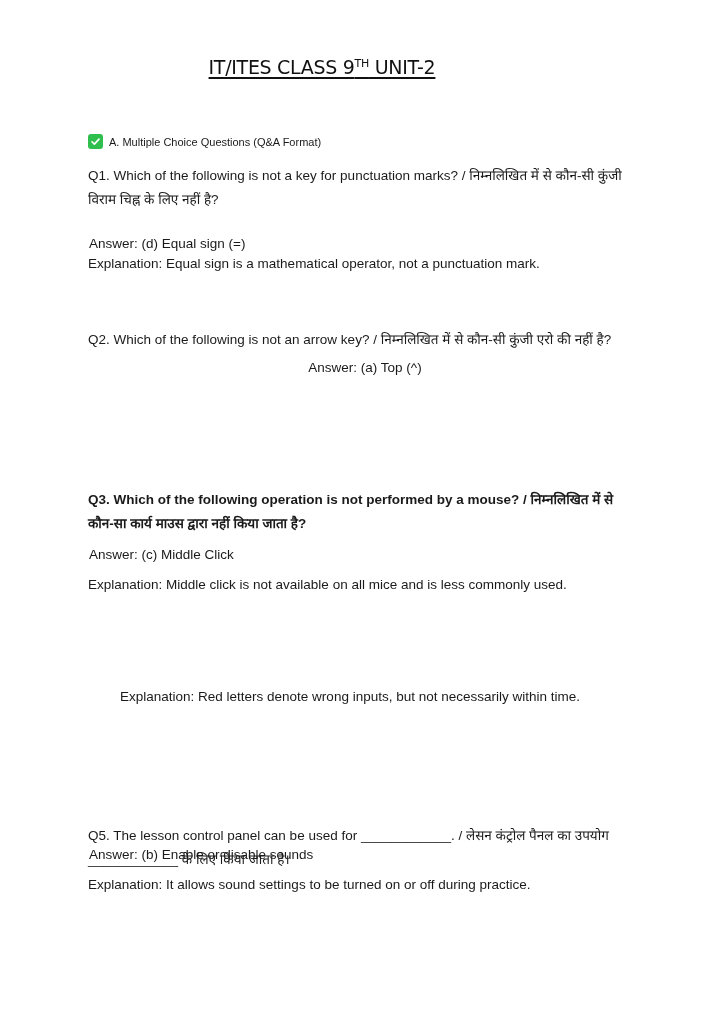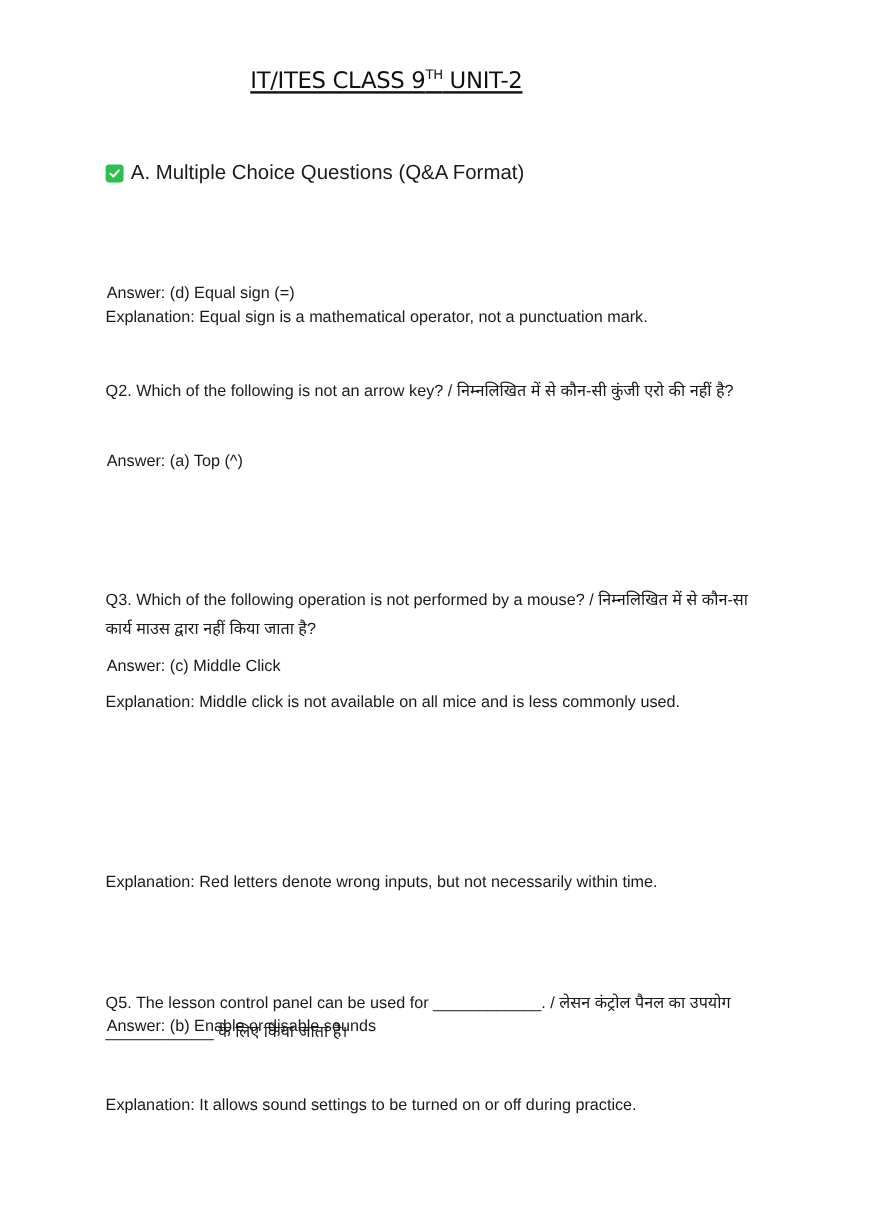--- a/index.html
+++ b/index.html
@@ -40,21 +40,21 @@
     }
     .title sup {
       font-size: 11px;
       vertical-align: 7px;
       line-height: 0;
     }
     .section-head {
       position: absolute;
       top: 134px;
       left: 88px;
-      font-size: 17px;
+      font-size: 11px;
       display: flex;
       align-items: center;
       color: #1a1a1a;
     }
     .check-icon {
       width: 15px;
       height: 15px;
       background: #2fbf4f;
       border-radius: 3px;
       display: inline-flex;
@@ -85,29 +85,30 @@
 
   <div class="section-head">
     <span class="check-icon">
       <svg viewBox="0 0 12 12">
           <path d="M2.2 6.3 L4.8 8.8 L9.8 3.4" fill="none" stroke="#ffffff" stroke-width="1.8" stroke-linecap="round" stroke-linejoin="round"></path>
         </svg>
     </span>
     <span>A. Multiple Choice Questions (Q&amp;A Format)</span>
   </div>
 
+  <div class="para" style="top:164px;">Q1. Which of the following is not a key for punctuation marks? / निम्नलिखित में से कौन-सी कुंजी विराम चिह्न के लिए नहीं है?</div>
   <div class="para ans" style="top:232px;">Answer: (d) Equal sign (=)</div>
   <div class="para" style="top:252px;">Explanation: Equal sign is a mathematical operator, not a punctuation mark.</div>
 
-  <div class="para" style="top:314px;">Q2. Which of the following is not an arrow key? / निम्नलिखित में से कौन-सी कुंजी एरो की नहीं है?</div>
-  <div class="para ans" style="top:372px;">Answer: (a) Top (^)</div>
+  <div class="para" style="top:328px;">Q2. Which of the following is not an arrow key? / निम्नलिखित में से कौन-सी कुंजी एरो की नहीं है?</div>
+  <div class="para ans" style="top:356px;text-align:center;">Answer: (a) Top (^)</div>
 
-  <div class="para" style="top:488px;">Q3. Which of the following operation is not performed by a mouse? / निम्नलिखित में से कौन-सा कार्य माउस द्वारा नहीं किया जाता है?</div>
+  <div class="para" style="top:488px;font-weight:bold;">Q3. Which of the following operation is not performed by a mouse? / निम्नलिखित में से कौन-सा कार्य माउस द्वारा नहीं किया जाता है?</div>
   <div class="para ans" style="top:543px;">Answer: (c) Middle Click</div>
   <div class="para" style="top:573px;">Explanation: Middle click is not available on all mice and is less commonly used.</div>
 
-  <div class="para" style="top:723px;">Explanation: Red letters denote wrong inputs, but not necessarily within time.</div>
+  <div class="para" style="top:685px;margin-left:32px;">Explanation: Red letters denote wrong inputs, but not necessarily within time.</div>
 
   <div class="para" style="top:824px;">Q5. The lesson control panel can be used for ____________. / लेसन कंट्रोल पैनल का उपयोग ____________ के लिए किया जाता है।</div>
   <div class="para ans" style="top:843px;">Answer: (b) Enable or disable sounds</div>
-  <div class="para" style="top:873px;margin-top:36px;">Explanation: It allows sound settings to be turned on or off during practice.</div>
+  <div class="para" style="top:873px;">Explanation: It allows sound settings to be turned on or off during practice.</div>
 
 </div>
 
 </body></html>

